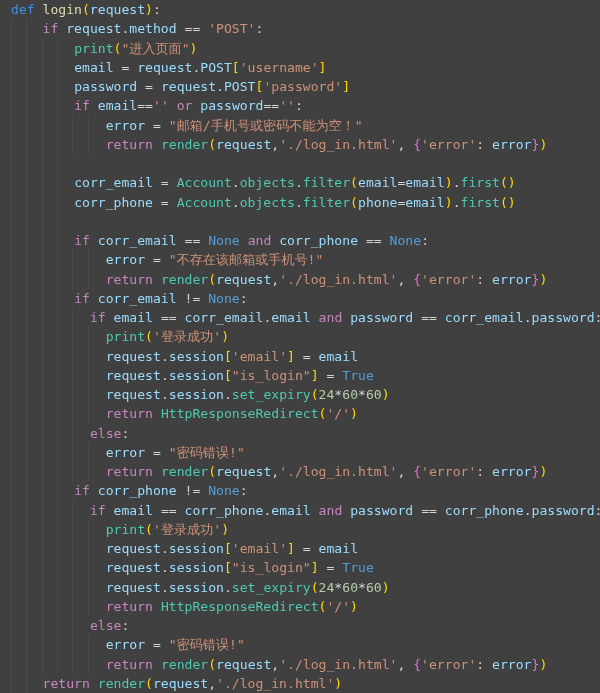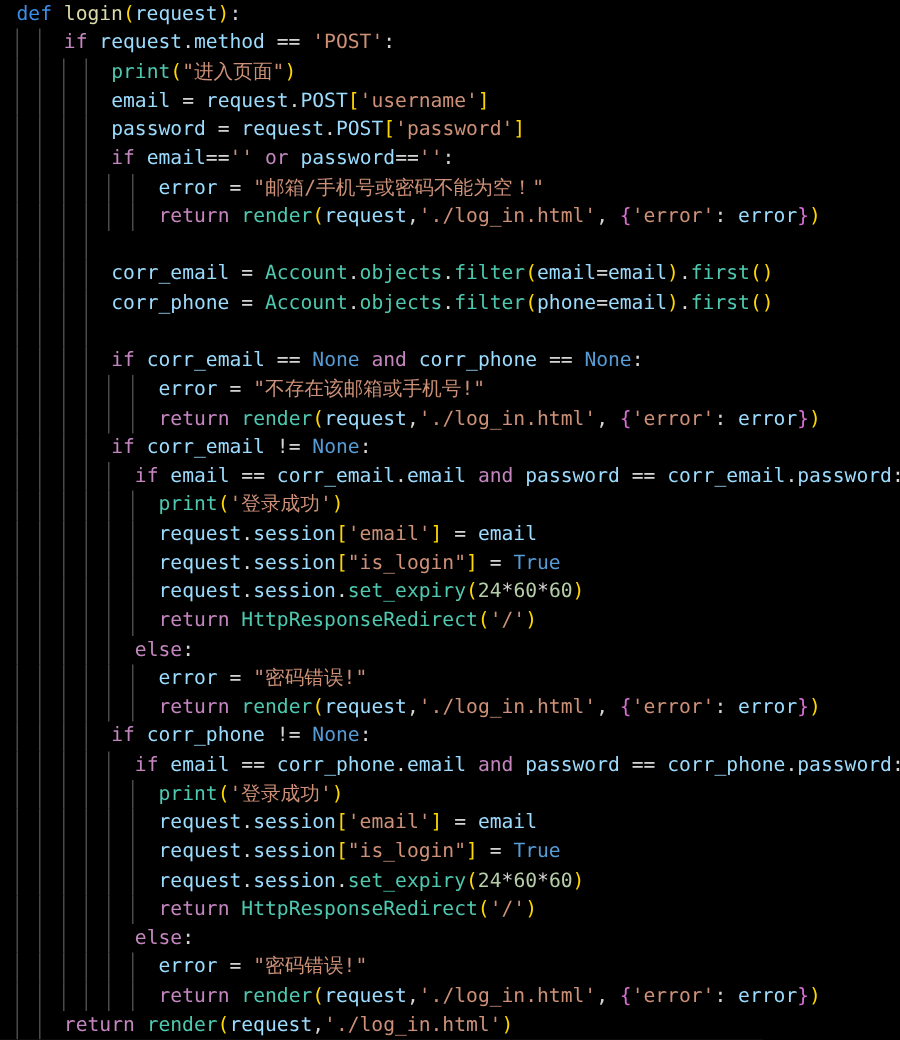--- a/index.html
+++ b/index.html
@@ -5,21 +5,21 @@
   html,body{margin:0;padding:0;}
   body{
     width:600px;height:693px;
     background:#232323;
     font-family:"DejaVu Sans Mono","Liberation Mono",monospace;
     overflow:hidden;
   }
   #editor{
     position:relative;
     width:600px;height:693px;
-    background:#000000;
+    background:#404040;
     box-sizing:border-box;
   }
   #guides{position:absolute;left:0;top:0;width:600px;height:693px;pointer-events:none;}
   .guide{position:absolute;width:1px;background:#4a4a4a;}
   #code{
     position:relative;
     margin:0;padding:0;
     font-family:"DejaVu Sans Mono","Liberation Mono",monospace;
     font-size:13.1px;
     line-height:19.25px;

